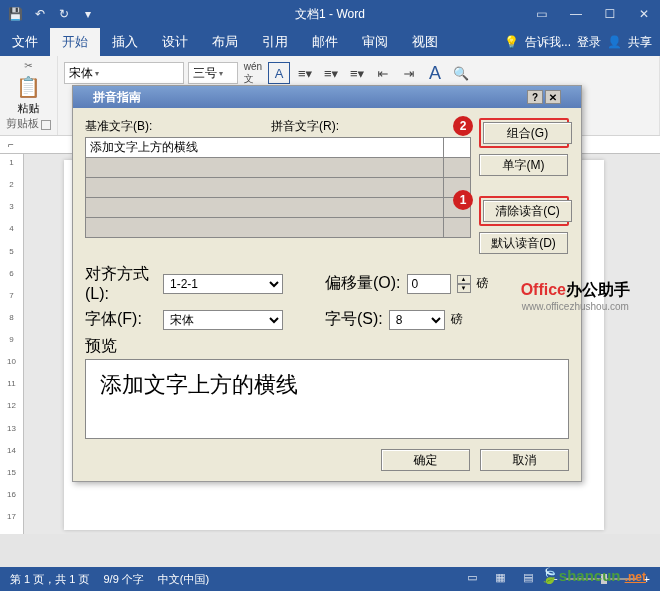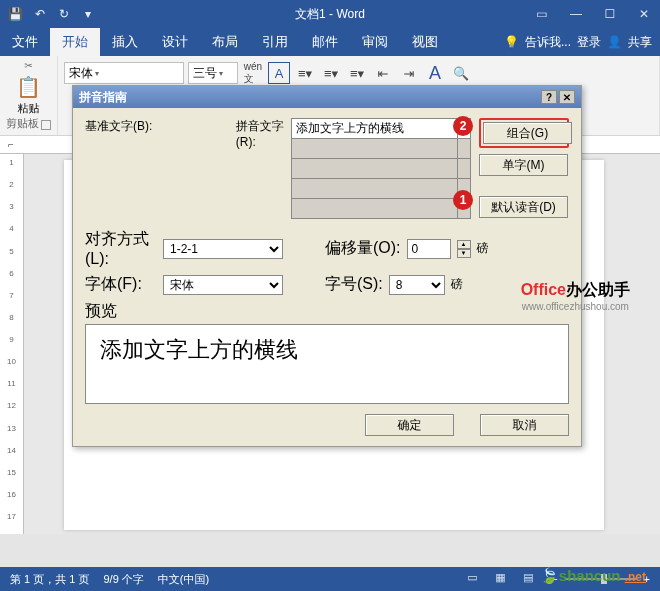--- a/index.html
+++ b/index.html
@@ -38,46 +38,46 @@
 
 
 .ruler-h { height: 18px; background: #fff; border-bottom: 1px solid #c0c0c0; position: relative; font-size: 8px; color: #666; display: flex; align-items: center; padding-left: 70px; }
 .doc-area { display: flex; height: 380px; background: #e8e8e8; }
 .ruler-v { width: 24px; background: #fff; border-right: 1px solid #c0c0c0; font-size: 8px; color: #666; display: flex; flex-direction: column; align-items: center; padding-top: 4px; }
 .ruler-v .tick { height: 25px; }
 .page { background: #fff; margin: 6px 0 0 40px; width: 540px; height: 370px; box-shadow: 0 0 4px rgba(0,0,0,.2); padding: 30px 40px; font-family: SimSun; font-size: 22px; }
 
 
 .dialog { position: absolute; left: 72px; top: 85px; width: 510px; background: #ece9d8; border: 1px solid #999; box-shadow: 2px 2px 6px rgba(0,0,0,.3); z-index: 10; }
-.dlg-title { height: 22px; background: linear-gradient(#7b9fd1, #5a7db8); color: #fff; font-size: 12px; font-weight: bold; display: flex; align-items: center; padding: 0 6px; }
+.dlg-title { height: 22px; background: linear-gradient(#7b9fd1, #5a7db8); color: #fff; font-size: 12px; font-weight: bold; display: flex; align-items: center; padding: 0 20px; }
 .dlg-title-btns { margin-left: auto; display: flex; gap: 2px; }
 .dlg-title-btn { width: 16px; height: 14px; background: #d4d0c8; border: 1px solid #888; font-size: 10px; display: flex; align-items: center; justify-content: center; color: #000; }
 .dlg-body { padding: 10px 12px; font-size: 12px; }
 .dlg-row { display: flex; align-items: center; margin-bottom: 6px; gap: 6px; }
 .dlg-label { font-size: 16px; }
 .dlg-input { border: 1px solid #888; background: #fff; height: 20px; font-size: 12px; padding: 0 4px; }
 .dlg-select { border: 1px solid #888; background: #fff; height: 20px; font-size: 12px; padding: 0 2px; }
 .dlg-btn { width: 89px; height: 22px; background: #ece9d8; border: 1px solid #888; box-shadow: inset 1px 1px #fff; font-size: 12px; cursor: pointer; }
 .spinner { display: flex; flex-direction: column; width: 14px; }
 .spinner div { height: 9px; border: 1px solid #888; background: #ece9d8; font-size: 6px; line-height: 6px; text-align: center; }
 
 .table-section { display: flex; gap: 8px; margin-bottom: 10px; }
-.table-left { flex: 1; display: flex; }
+.table-left { flex: 1; display: flex; flex-direction: column; }
 .table-labels { display: flex; margin-bottom: 2px; }
 .table-labels span:first-child { width: 186px; }
 .grid-table { border-collapse: collapse; width: 100%; }
 .grid-table td { border: 1px solid #888; height: 20px; background: #fff; font-size: 12px; padding: 0 4px; }
 .grid-table td.gray { background: #d4d0c8; }
 .right-btns { display: flex; flex-direction: column; gap: 6px; width: 90px; }
 
 .redbox { border: 2px solid #e03030; border-radius: 2px; padding: 2px; }
 .red-badge { position: absolute; width: 20px; height: 20px; border-radius: 50%; background: #d02020; color: #fff; display: flex; align-items: center; justify-content: center; font-size: 12px; font-weight: bold; }
 
 .preview-box { background: #fff; border: 1px solid #888; height: 80px; padding: 10px 14px; font-family: SimSun; font-size: 22px; }
-.dlg-footer { display: flex; justify-content: flex-end; gap: 26px; margin-top: 10px; }
+.dlg-footer { display: flex; justify-content: flex-end; gap: 10px; margin-top: 10px; }
 
 
 .statusbar { position: absolute; bottom: 0; left: 0; right: 0; height: 24px; background: #2b579a; color: #fff; font-size: 11px; display: flex; align-items: center; padding: 0 10px; gap: 14px; }
 .statusbar .right { margin-left: auto; display: flex; gap: 8px; align-items: center; }
 .statusbar .viewbtn { width: 20px; height: 16px; opacity: .8; }
 .zoom-slider { width: 70px; height: 2px; background: #999; position: relative; }
 .zoom-slider::after { content: ''; position: absolute; left: 50%; top: -4px; width: 6px; height: 10px; background: #ccc; }
 
 
 .watermark-office { position: absolute; right: 30px; top: 280px; text-align: center; z-index: 20; }
@@ -230,20 +230,21 @@
               </tr>
         </tbody>
           </table>
       </div>
       <div class="right-btns" style="position:relative">
         <div class="red-badge" style="top:-2px;left:-26px">2</div>
         <div class="redbox"><button class="dlg-btn">组合(G)</button></div>
         <button class="dlg-btn">单字(M)</button>
         <div style="height:8px"></div>
         <div class="red-badge" style="top:72px;left:-26px">1</div>
+        <div class="redbox"><button class="dlg-btn">清除读音(C)</button></div>
         <button class="dlg-btn">默认读音(D)</button>
       </div>
     </div>
 
     <div class="dlg-row">
       <span class="dlg-label" style="width:72px">对齐方式(L):</span>
       <select class="dlg-select" style="width:120px"><option>1-2-1</option></select>
       <span style="width:30px"></span>
       <span class="dlg-label">偏移量(O):</span>
       <input class="dlg-input" style="width: 44px;" value="0">

